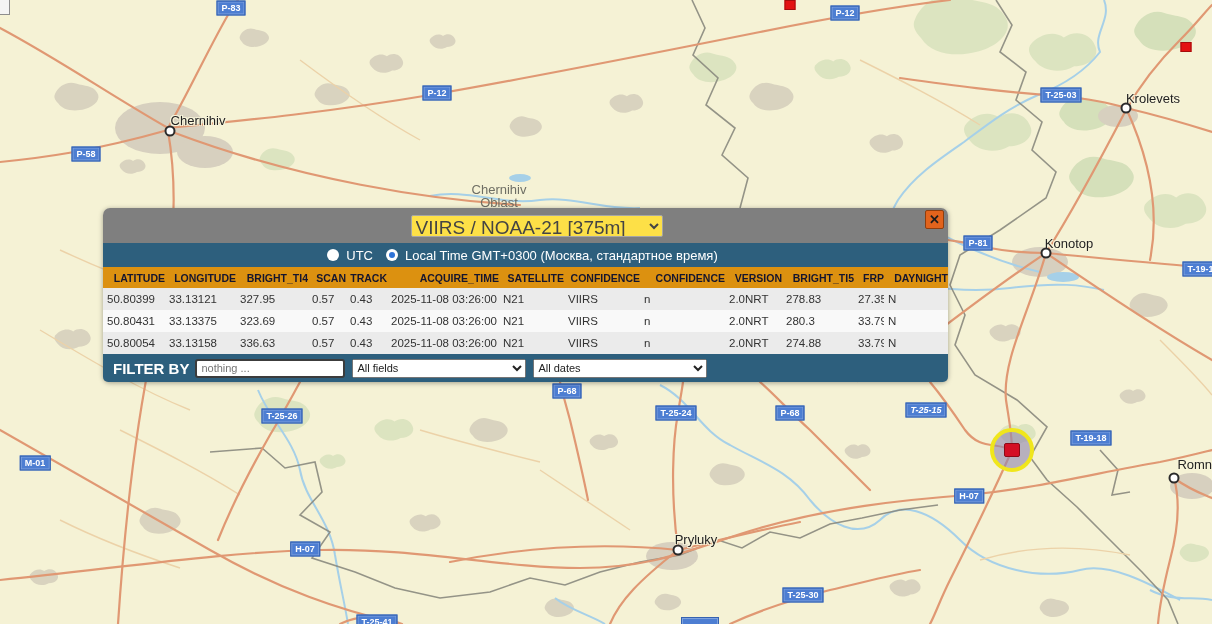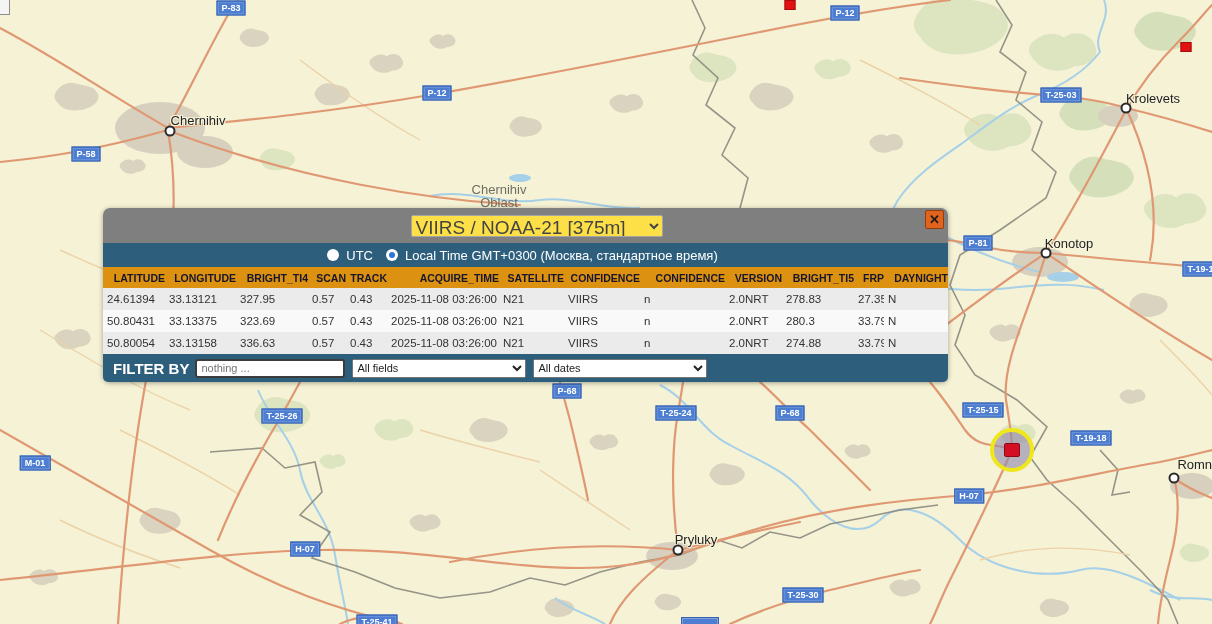--- a/index.html
+++ b/index.html
@@ -231,21 +231,21 @@
   <div class="map-control-partial"></div>
 
   <div>
       <div class="road-badge" style="left: 231px; top: 8px;">P-83</div>
       <div class="road-badge" style="left: 845px; top: 13px;">P-12</div>
       <div class="road-badge" style="left: 437px; top: 93px;">P-12</div>
       <div class="road-badge" style="left: 86px; top: 154px;">P-58</div>
       <div class="road-badge" style="left: 1061px; top: 95px;">T-25-03</div>
       <div class="road-badge" style="left: 978px; top: 243px;">P-81</div>
       <div class="road-badge" style="left: 1203px; top: 269px;">T-19-18</div>
-      <div class="road-badge" style="left: 983px; top: 410px;">T-25-15</div>
+      <div class="road-badge" style="left: 926px; top: 410px; font-style: italic;">T-25-15</div>
       <div class="road-badge" style="left: 1091px; top: 438px;">T-19-18</div>
       <div class="road-badge" style="left: 969px; top: 496px;">H-07</div>
       <div class="road-badge" style="left: 35px; top: 463px;">M-01</div>
       <div class="road-badge" style="left: 282px; top: 416px;">T-25-26</div>
       <div class="road-badge" style="left: 676px; top: 413px;">T-25-24</div>
       <div class="road-badge" style="left: 567px; top: 391px;">P-68</div>
       <div class="road-badge" style="left: 790px; top: 413px;">P-68</div>
       <div class="road-badge" style="left: 305px; top: 549px;">H-07</div>
       <div class="road-badge" style="left: 803px; top: 595px;">T-25-30</div>
       <div class="road-badge" style="left: 377px; top: 622px;">T-25-41</div>
@@ -320,21 +320,21 @@
             <th>CONFIDENCE</th>
             <th>CONFIDENCE</th>
             <th>VERSION</th>
             <th>BRIGHT_TI5</th>
             <th>FRP</th>
             <th>DAYNIGHT</th>
           </tr>
       </thead>
       <tbody>
           <tr class="odd">
-            <td>24.61394</td>
+            <td>50.80399</td>
             <td>33.13121</td>
             <td>327.95</td>
             <td>0.57</td>
             <td>0.43</td>
             <td>2025-11-08 03:26:00</td>
             <td>N21</td>
             <td>VIIRS</td>
             <td>n</td>
             <td>2.0NRT</td>
             <td>278.83</td>

